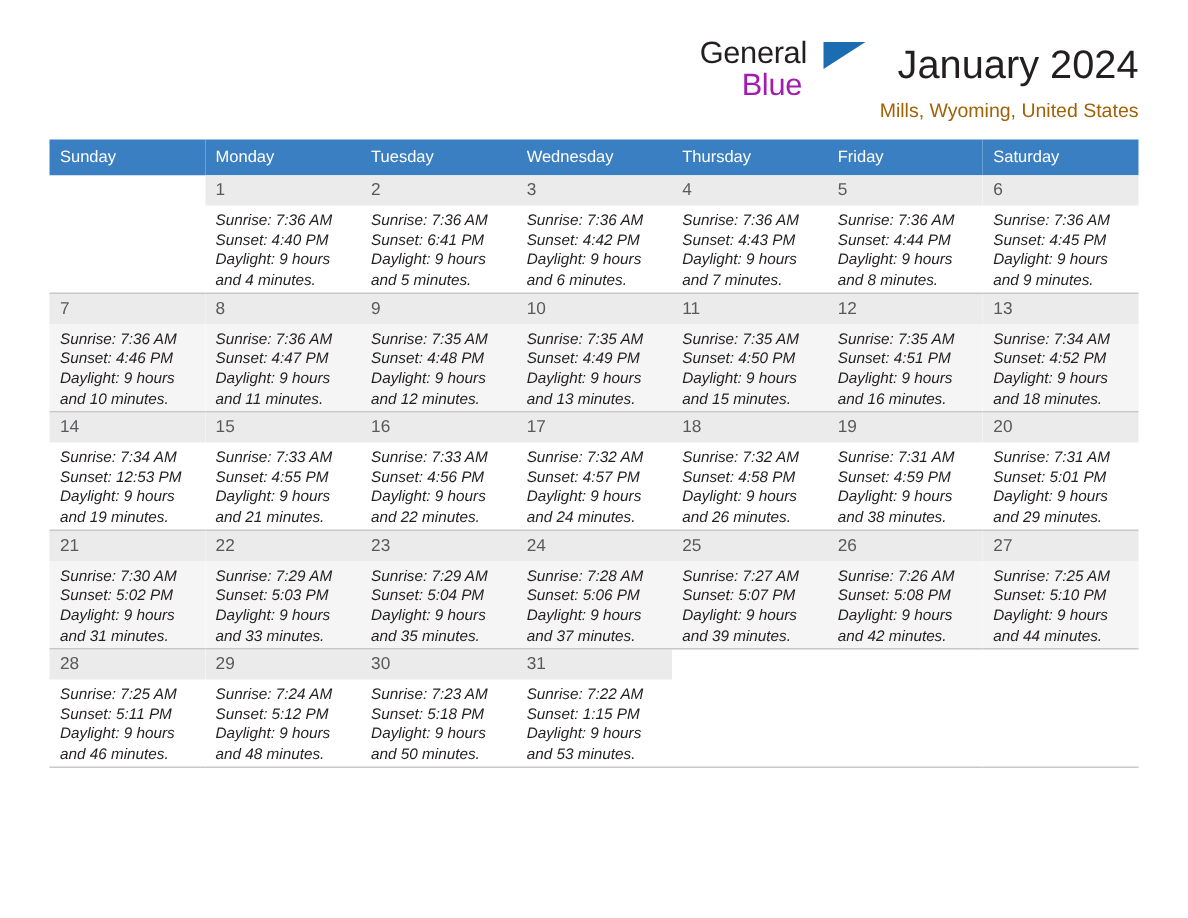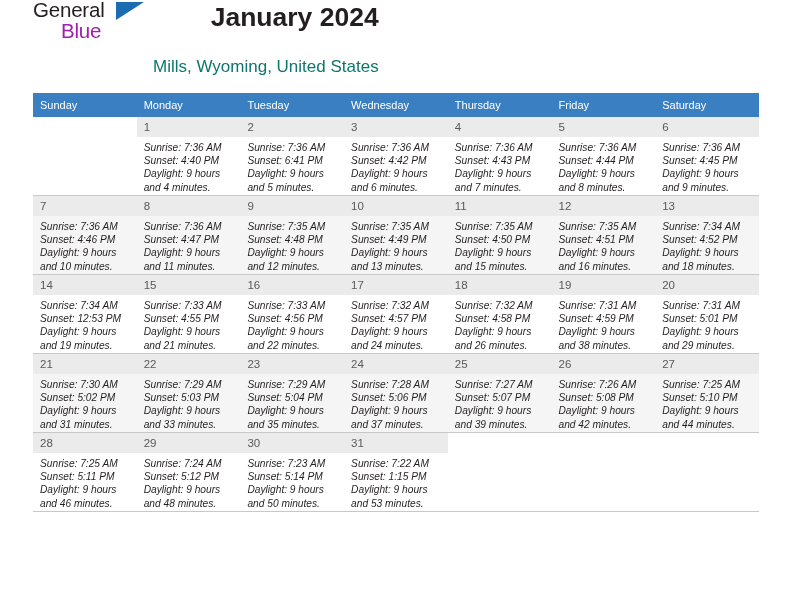--- a/index.html
+++ b/index.html
@@ -19,21 +19,22 @@
     width: 792px;
     height: 612px;
     box-sizing: border-box;
     padding: 0 33px;
   }
 
   
   .header {
     display: flex;
     align-items: flex-start;
-    justify-content: flex-start;
+    justify-content: flex-end;
+    padding-top: 26px;
     height: 74px;
     box-sizing: border-box;
   }
   .brand {
     position: relative;
     width: 120px;
     height: 48px;
     flex: 0 0 auto;
   }
   .brand-general {
@@ -62,29 +63,29 @@
     letter-spacing: -0.2px;
     color: #a21caf;
     line-height: 1;
   }
   .titles {
     text-align: right;
     padding-top: 2px;
   }
   .cal-title {
     font-size: 26.5px;
-    font-weight: bold;
+    font-weight: normal;
     color: #231f20;
     line-height: 1.15;
     white-space: nowrap;
   }
   .cal-subtitle {
-    margin-top: 25px;
-    font-size: 17px;
-    color: #0f766e;
+    margin-top: 8px;
+    font-size: 13px;
+    color: #a16207;
     white-space: nowrap;
   }
 
   
   .calendar {
     width: 726px;
     border-collapse: collapse;
     table-layout: fixed;
     margin-top: 19px;
   }
@@ -497,21 +498,21 @@
                 <div>Daylight: 9 hours</div>
                 <div>and 48 minutes.</div>
               </div>
             </div>
           </td>
           <td>
             <div class="cell-inner">
               <div class="daynum">30</div>
               <div class="info">
                 <div>Sunrise: 7:23 AM</div>
-                <div>Sunset: 5:14 PM</div>
+                <div>Sunset: 5:18 PM</div>
                 <div>Daylight: 9 hours</div>
                 <div>and 50 minutes.</div>
               </div>
             </div>
           </td>
           <td>
             <div class="cell-inner">
               <div class="daynum">31</div>
               <div class="info">
                 <div>Sunrise: 7:22 AM</div>

